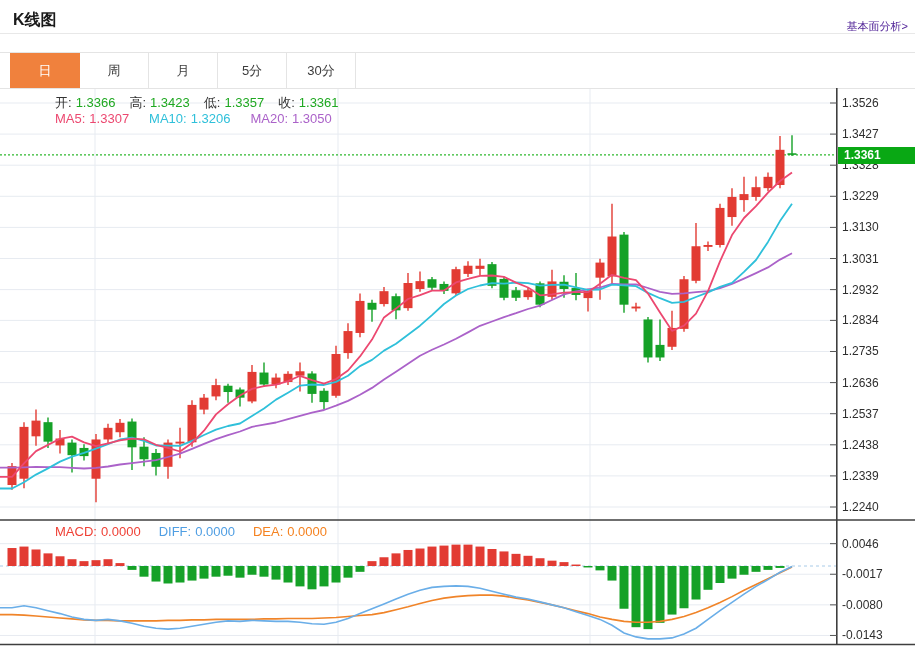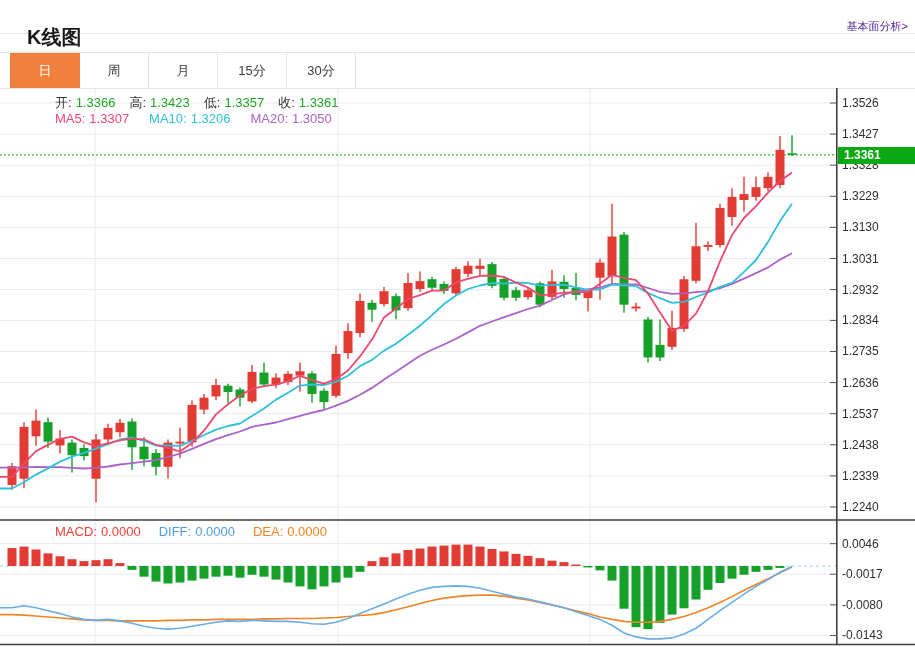--- a/index.html
+++ b/index.html
@@ -1,19 +1,19 @@
 <!DOCTYPE html>
 <html><head>
 <meta charset="utf-8">
 <style>
   html,body{margin:0;padding:0;background:#fff;}
   .page{position:relative;width:915px;height:647px;background:#fff;overflow:hidden;
         font-family:"Liberation Sans","DejaVu Sans",sans-serif;}
   .titlebar{position:absolute;top:0;left:0;width:915px;height:33px;border-bottom:1px solid #e8e8e8;}
-  .title{position:absolute;top:7px;left:10px;font-size:20px;font-weight:bold;color:#1a1a1a;margin:17px;text-align:right;}
+  .title{position:absolute;top:7px;left:10px;font-size:16px;font-weight:bold;color:#1a1a1a;margin:3px;text-align:right;}
   .fund-link{position:absolute;top:19px;right:7px;font-size:11px;color:#4c1d95;text-decoration:none;cursor:pointer;}
   .tabs{position:absolute;top:52px;left:0;width:915px;height:35px;border-top:1px solid #e4e4e4;
         border-bottom:1px solid #e4e4e4;box-sizing:content-box;padding-left:10px;display:flex;}
   .tab{width:68px;height:35px;line-height:35px;text-align:center;font-size:13px;color:#3c3c3c;
        border-right:1px solid #e4e4e4;cursor:pointer;background:#fff;flex:none;}
   .tab:first-child{border-left:1px solid #e4e4e4;}
   .tab.active{background:#f0813d;color:#fff;border-color:#f0813d;}
   .legend{position:absolute;left:18px;font-size:13px;white-space:nowrap;pointer-events:none;margin-left:37px;}
   .legend span{margin-right:4px;}
   .price-tag{position:absolute;left:838px;right:0;top:147px;height:17px;line-height:17px;
@@ -27,21 +27,21 @@
 <div class="page">
   <div class="titlebar">
     <h1 class="title">K线图</h1>
     <a class="fund-link">基本面分析&gt;</a>
   </div>
 
   <div class="tabs" id="tabs">
       <div class="tab active">日</div>
       <div class="tab">周</div>
       <div class="tab">月</div>
-      <div class="tab">15分</div>
+      <div class="tab">5分</div>
       <div class="tab">30分</div>
     </div>
 
   <div>
     <svg id="plot" width="915" height="647" viewBox="0 0 915 647">
         <g>
           <line x1="0" y1="103" x2="836" y2="103" stroke="#e7ebf1" stroke-width="1"></line>
           <line x1="0" y1="134.10108864696738" x2="836" y2="134.10108864696738" stroke="#e7ebf1" stroke-width="1"></line>
           <line x1="0" y1="165.2021772939348" x2="836" y2="165.2021772939348" stroke="#e7ebf1" stroke-width="1"></line>
           <line x1="0" y1="196.30326594090218" x2="836" y2="196.30326594090218" stroke="#e7ebf1" stroke-width="1"></line>

